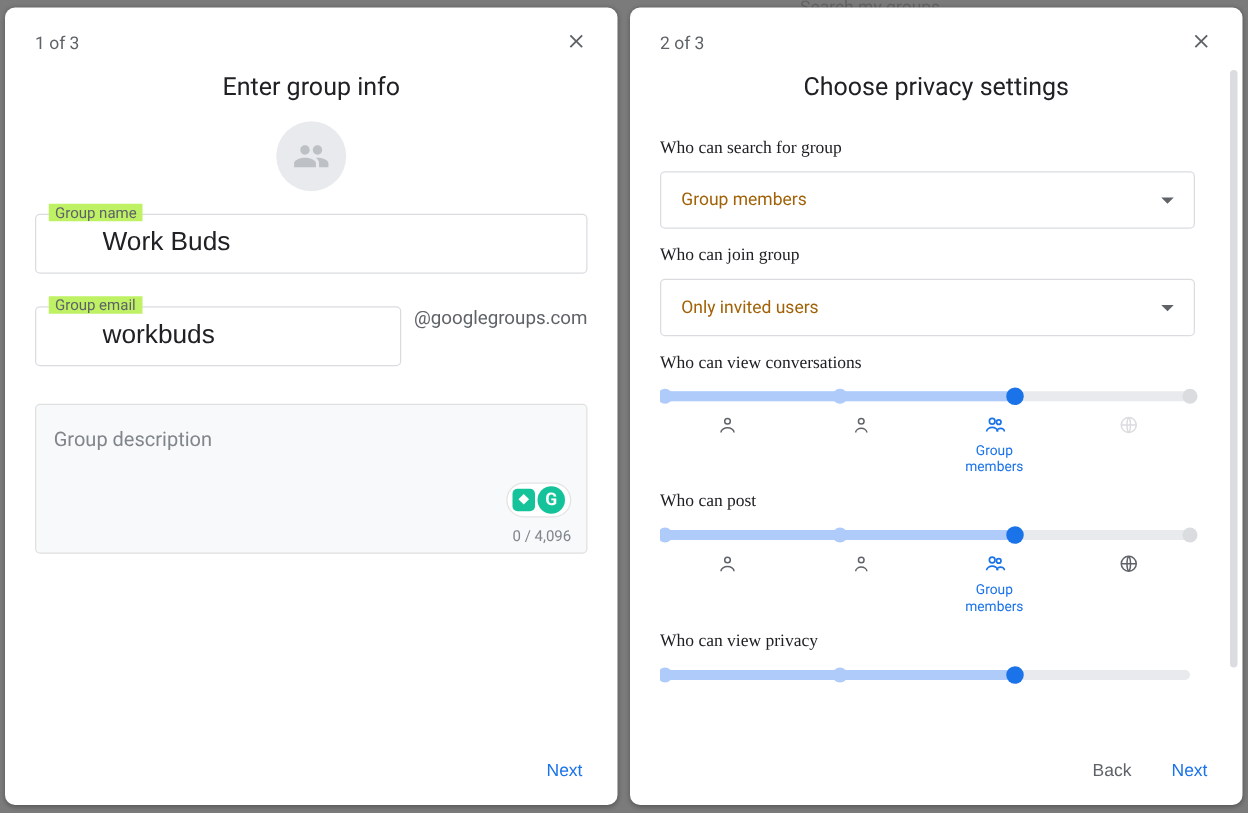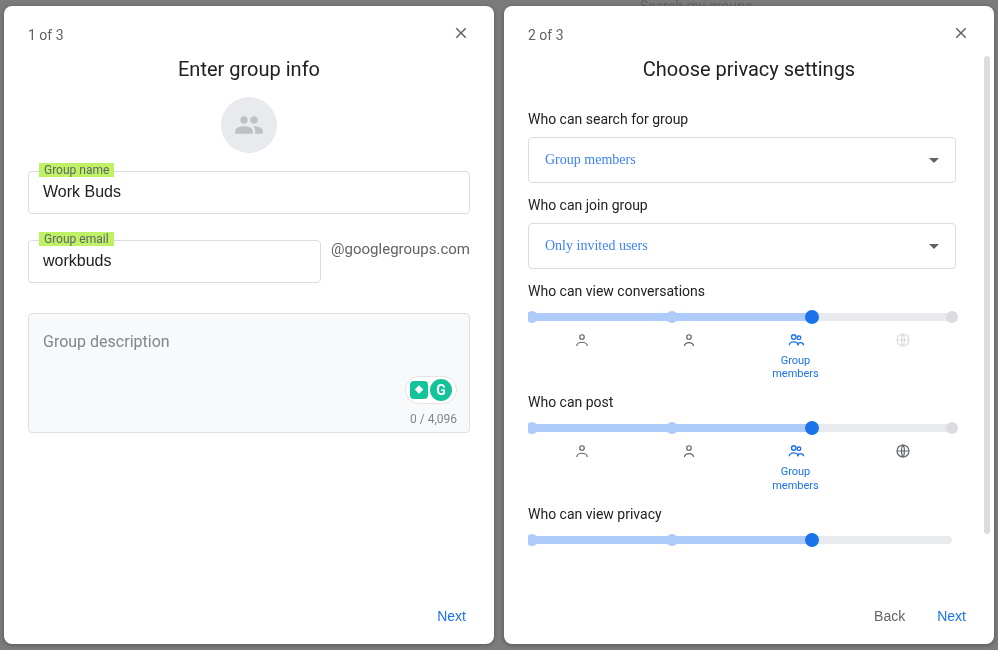--- a/index.html
+++ b/index.html
@@ -59,26 +59,27 @@
   }
   .field-label {
     position: absolute;
     top: -9px; left: 10px;
     background: #bef264;
     padding: 0 5px;
     font-size: 12px;
     color: #5f6368;
   }
   .field-value {
-    font-size: 16px;
+    font-size: 21px;
     color: #202124;
     border: none;
     outline: none;
     width: 100%;
     background: transparent;
+    margin-left: 39px;
   }
   .email-row { display: flex; gap: 10px; margin-bottom: 30px; }
   .email-row .field { flex: 1; margin-bottom: 0; }
   .email-suffix { color: #5f6368; font-size: 15px; }
   .desc-box {
     background: #f8f9fa;
     border: 1px solid #e0e0e0;
     border-radius: 4px;
     padding: 18px 14px 8px 14px;
     min-height: 120px;
@@ -114,27 +115,27 @@
     display: flex; justify-content: flex-end; gap: 24px;
     padding-top: 8px;
   }
   .btn-link {
     background: none; border: none; font-size: 14px;
     cursor: pointer; padding: 8px 4px; font-weight: 500;
   }
   .btn-blue { color: #1a73e8; }
   .btn-gray { color: #5f6368; }
   .section-label {
-    font-size: 14px; color: #202124; margin: 14px 0 10px 0;
+    font-size: 14px; color: #202124; margin: 14px 0 10px 0; font-family: Liberation Serif, serif;
   }
   .select {
     border: 1px solid #dadce0; border-radius: 4px;
-    padding: 14px 16px; font-size: 14px; color: #3b82f6;
+    padding: 14px 16px; font-size: 14px; color: #a16207;
     display: flex; justify-content: space-between; align-items: center;
-    cursor: pointer; margin-bottom: 8px; font-family: Liberation Serif, serif;
+    cursor: pointer; margin-bottom: 8px;
   }
   .caret {
     width: 0; height: 0; border-left: 5px solid transparent;
     border-right: 5px solid transparent; border-top: 5px solid #5f6368;
   }
   .slider {
     position: relative; margin: 10px 4px 4px 4px;
     height: 16px;
   }
   .track {

